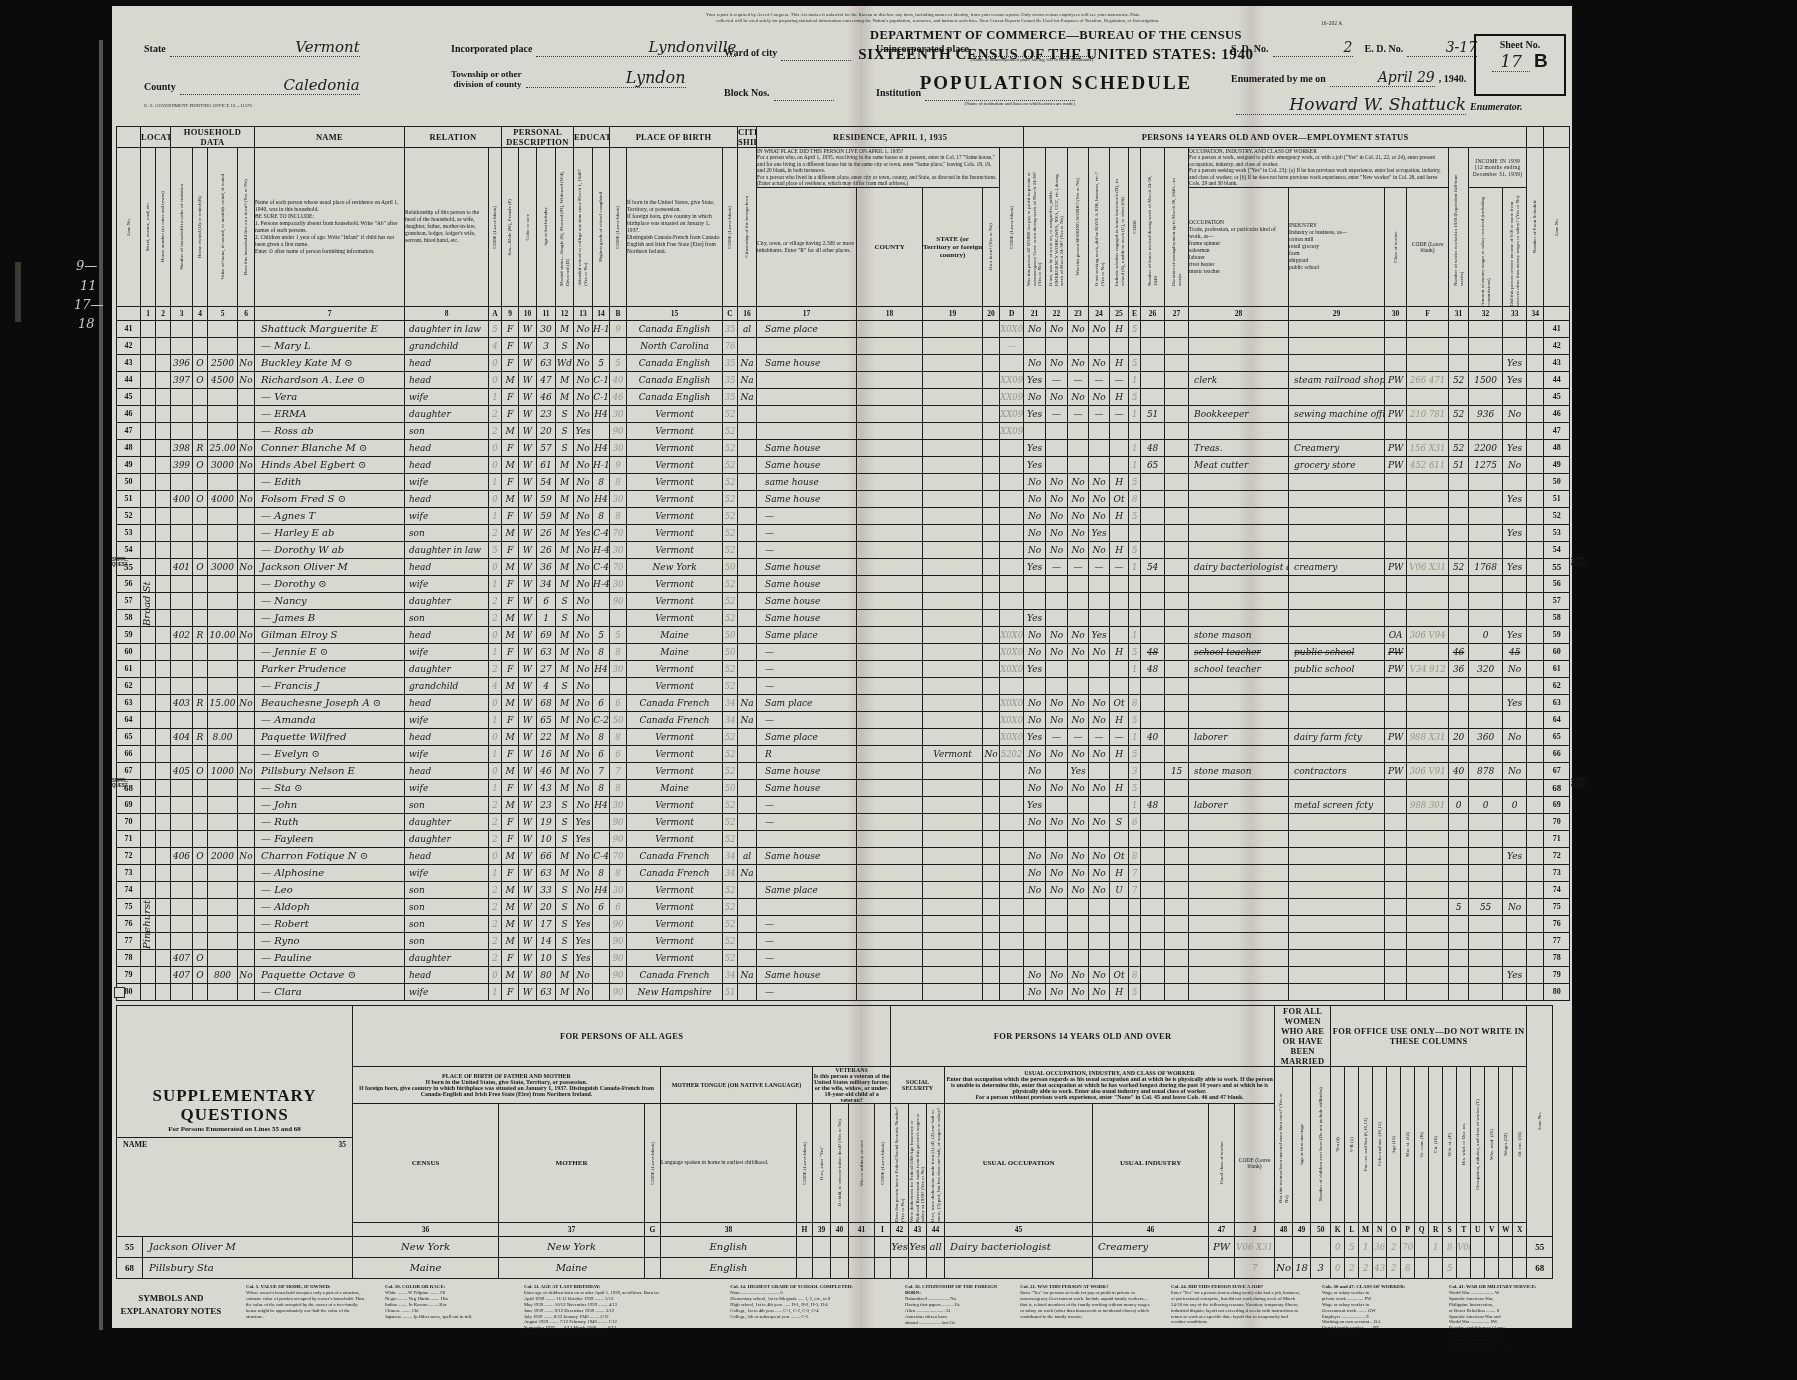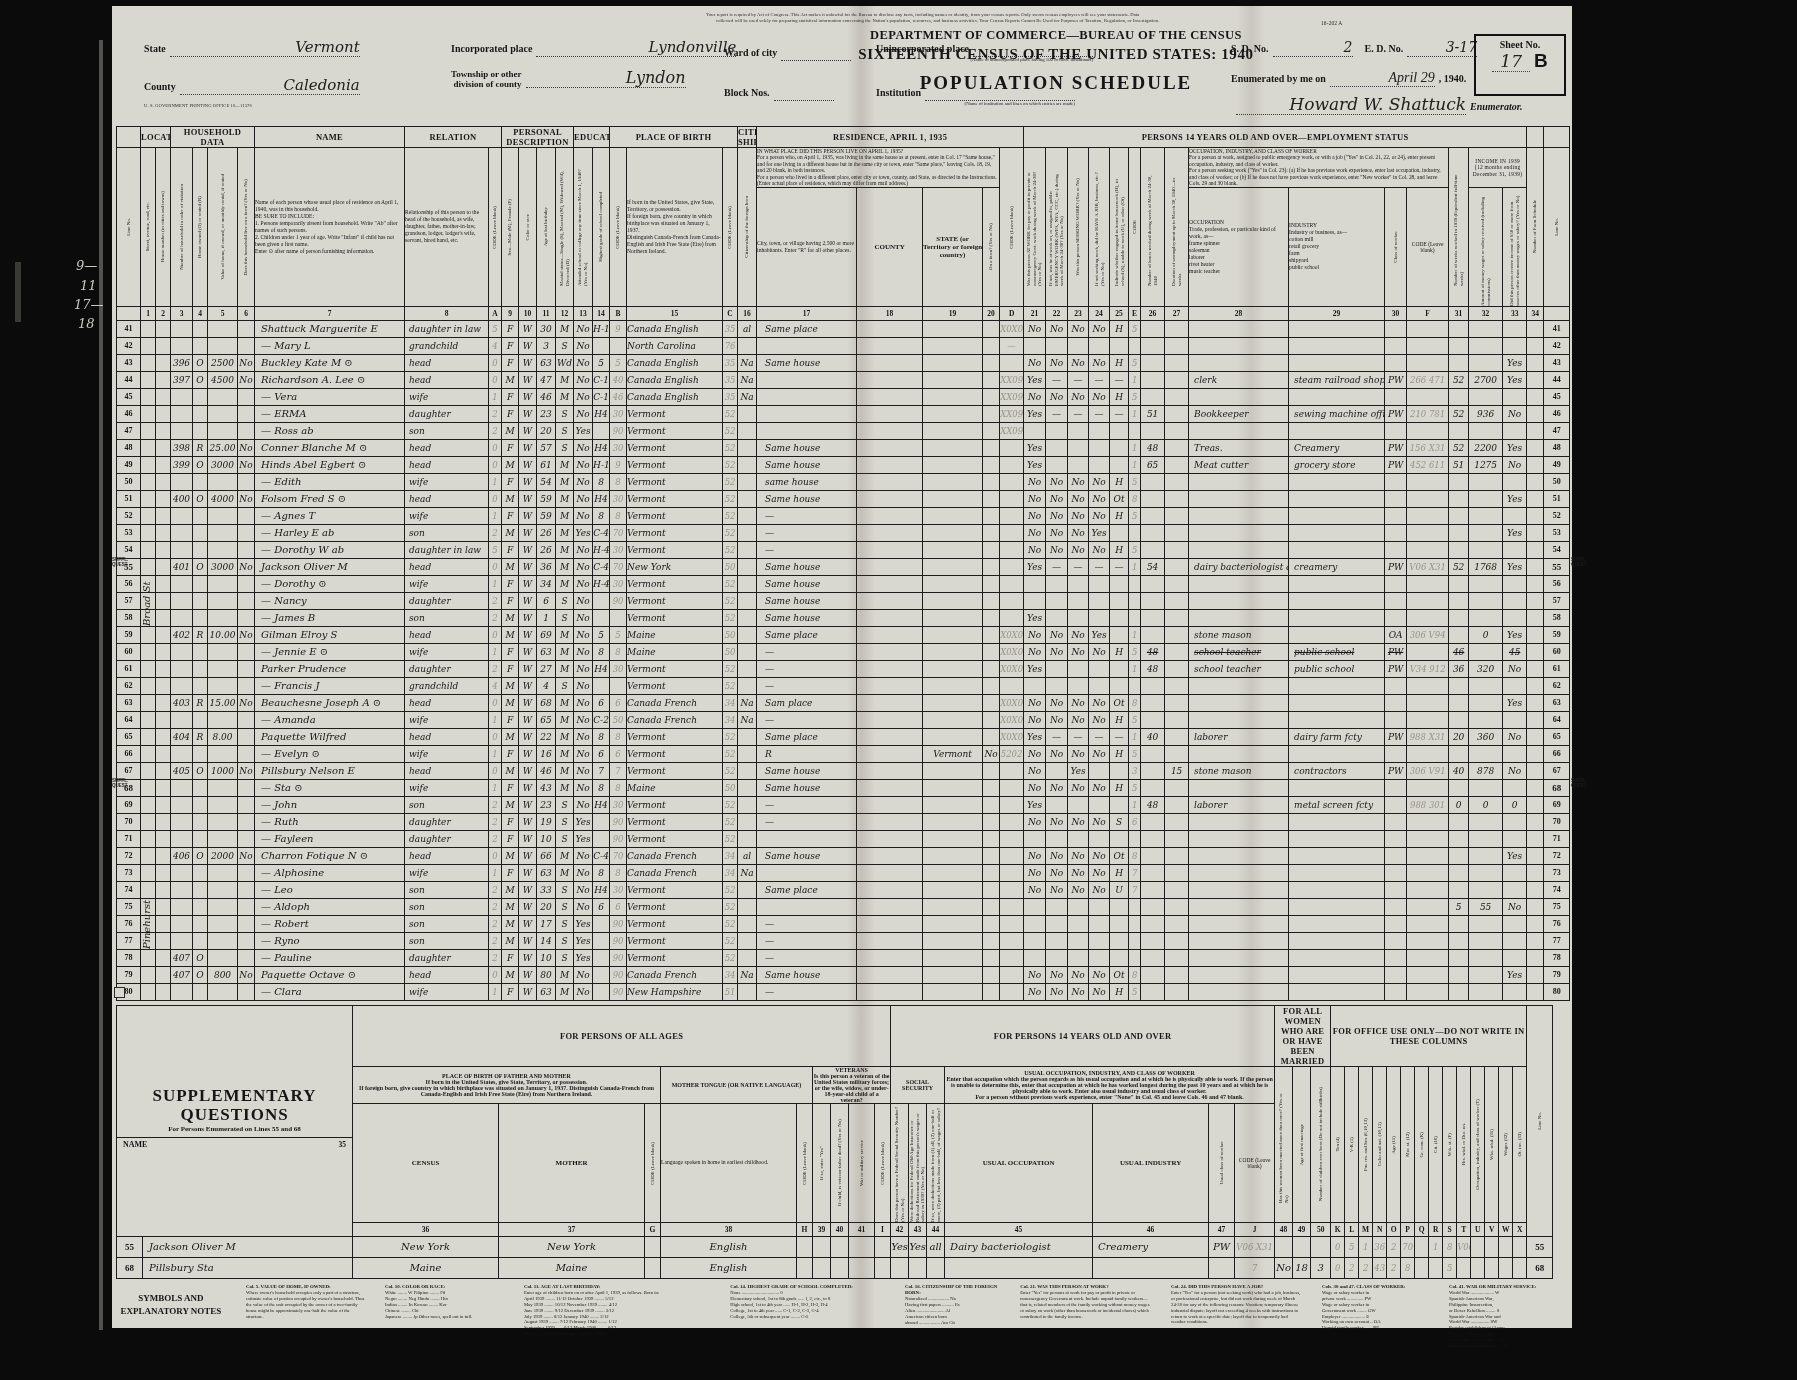--- a/index.html
+++ b/index.html
@@ -34,21 +34,21 @@
   .bandp{font:5.4px "Liberation Serif",serif;white-space:pre-line;padding:1px 3px;vertical-align:top;line-height:1.2;}
   .exhead{font:bold 7px "Liberation Serif",serif;text-align:center;}
   .num{font:bold 7.5px "Liberation Serif",serif;text-align:center;height:13px;}
   .codelbl{font:5.5px "Liberation Serif",serif;text-align:center;}
   #mt tbody td{height:16px;font:italic 9px "DejaVu Serif",serif;}
   .ln{font:bold 8px "Liberation Serif",serif !important;font-style:normal !important;text-align:center;}
   .hc{text-align:center;white-space:nowrap;}
   .b{}
   .nm{font-size:10px !important;padding-left:6px !important;white-space:nowrap;}
   .rl{padding-left:4px !important;white-space:nowrap;}
-  .pb{text-align:left;white-space:nowrap;}
+  .pb{text-align:center;white-space:nowrap;}
   .r17{text-align:left;padding-left:8px !important;white-space:nowrap;}
   .r19{text-align:center;white-space:nowrap;}
   .oc{padding-left:5px !important;white-space:nowrap;}
   .pc{color:#97958a !important;text-align:center;font-size:8.5px !important;white-space:nowrap;}
   .strike{text-decoration:line-through;}
   .supplrow td.ln{border:2px solid #111;font-size:9px !important;}
   .stamp{position:absolute;font:bold 4.5px "Liberation Sans",sans-serif;color:#1c1c1c;
          width:16px;line-height:1.2;text-align:center;}
   .street{position:absolute;font:italic 10px "DejaVu Serif",serif;color:#22201e;
           writing-mode:vertical-rl;transform:rotate(180deg);white-space:nowrap;}
@@ -134,21 +134,21 @@
       <div class="hdrpos title3" style="left:740px;top:66px;width:400px;text-align:center;">POPULATION SCHEDULE</div>
 
       <div class="hdrpos" style="left:1115px;top:32px;">
         <span class="lbl">S. D. No.</span>
         <span class="dots" style="width:80px;"><span class="hw" style="font-size:14px;margin-left:35px;">2</span></span>
         <span class="lbl" style="margin-left:8px;">E. D. No.</span>
         <span class="dots" style="width:70px;"><span class="hw" style="font-size:14px;margin-left:15px;">3-17</span></span>
       </div>
       <div class="hdrpos" style="left:1115px;top:62px;">
         <span class="lbl">Enumerated by me on</span>
-        <span class="dots" style="width:105px;"><span class="hw" style="font-size:14px;margin-left:8px;font-family:Liberation Serif, serif;">April  29</span></span>
+        <span class="dots" style="width:105px;"><span class="hw" style="font-size:14px;margin-left:8px;">April  29</span></span>
         <span class="lbl">, 1940.</span>
       </div>
       <div class="hdrpos" style="left:1120px;top:88px;">
         <span class="dots" style="width:230px;"><span class="hw" style="font-size:17px;margin-left:10px;">Howard W. Shattuck</span></span>
         <span class="lbl" style="font-style:italic;">Enumerator.</span>
       </div>
       <div id="sheetbox" style="left:1358px;top:28px;">
         <div class="lbl" style="margin-top:3px;">Sheet No.</div>
         <span class="hw" style="font-size:17px;border-bottom:1px dotted #444;padding:0 8px;">17</span>
         <span style="font:bold 19px 'Liberation Sans',sans-serif;">B</span>
@@ -564,21 +564,21 @@
             <td class="hc">—</td>
             <td class="hc">—</td>
             <td class="pc">1</td>
             <td class="hc"></td>
             <td class="hc"></td>
             <td class="oc">clerk</td>
             <td class="oc">steam railroad shops</td>
             <td class="hc">PW</td>
             <td class="pc">266 471</td>
             <td class="hc">52</td>
-            <td class="hc">2700</td>
+            <td class="hc">1500</td>
             <td class="hc">Yes</td>
             <td class="hc"></td>
             <td class="ln">44</td>
           </tr>
           <tr>
             <td class="ln">45</td>
             <td class="b"></td>
             <td class="b"></td>
             <td class="hc"></td>
             <td class="hc"></td>

